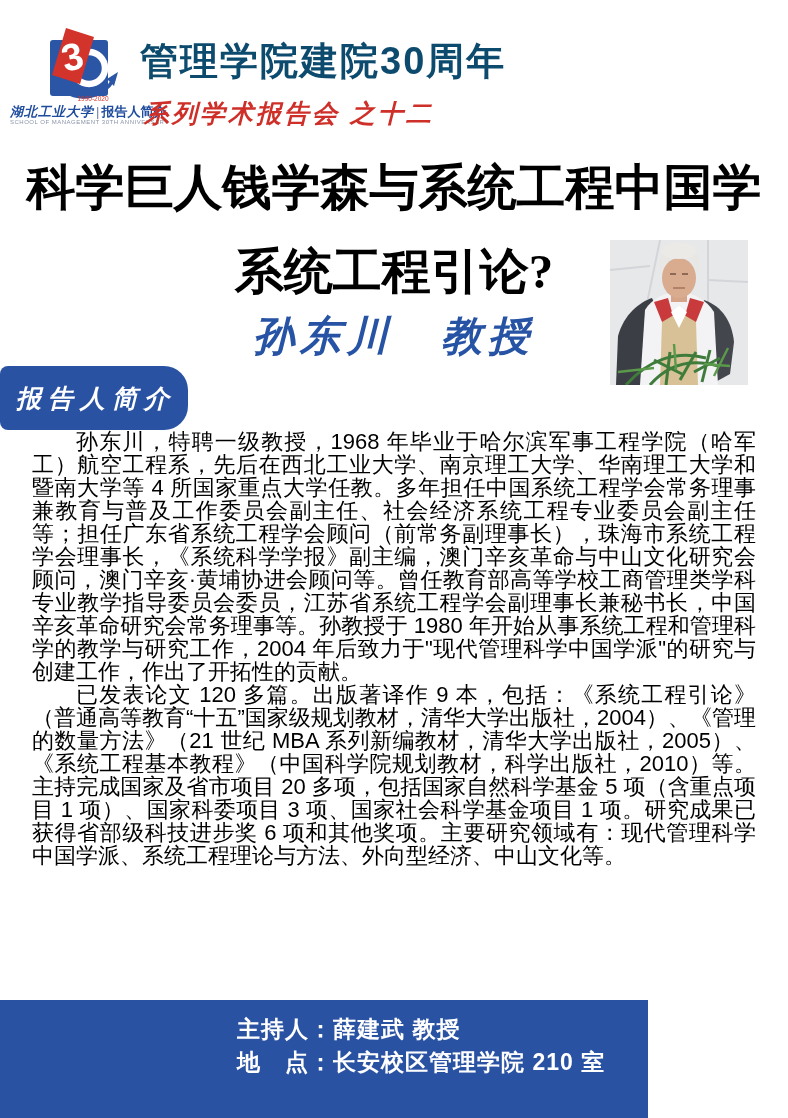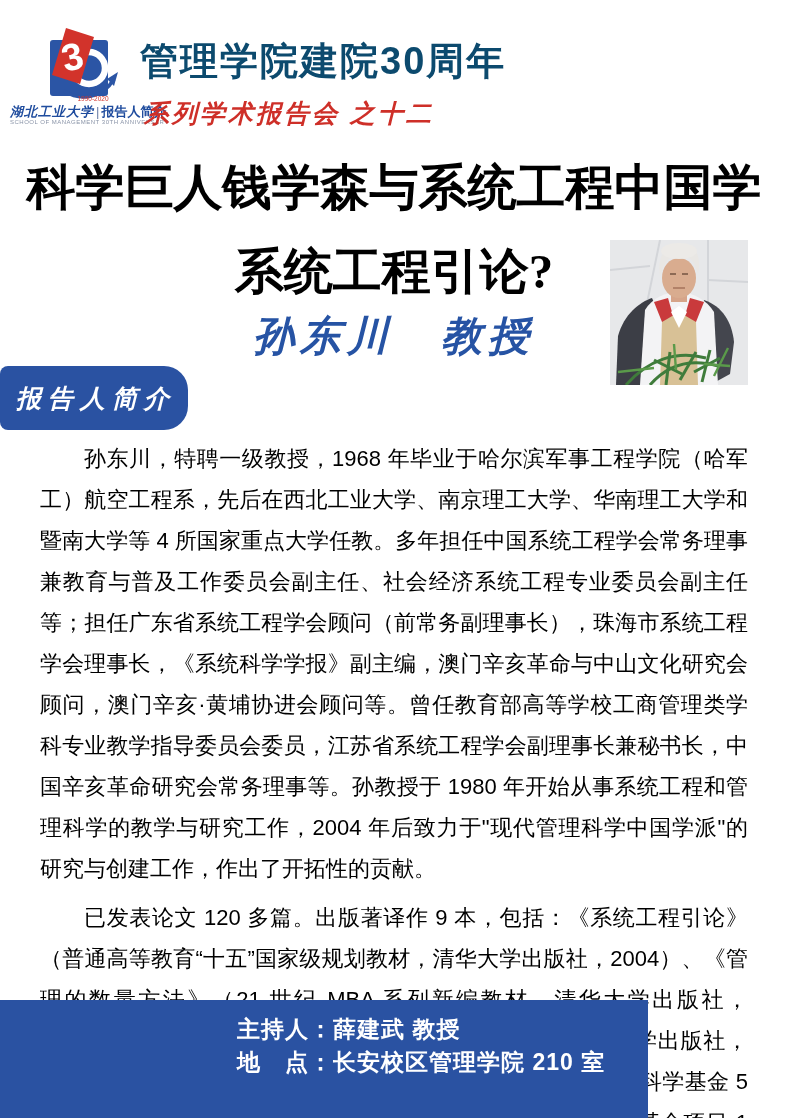--- a/index.html
+++ b/index.html
@@ -47,21 +47,21 @@
   .badge{
     position:absolute;left:0;top:366px;width:188px;height:64px;
     background:#2A52A2;border-radius:8px 24px 24px 8px;
     color:#ffffff;display:flex;align-items:center;justify-content:center;
     font-size:25px;font-weight:700;font-style:italic;letter-spacing:7px;
     padding-left:4px;box-sizing:border-box;
   }
   
   .bio{position:absolute;left:32px;top:430px;width:724px;color:#000;}
   .bio p{
-    margin:8px;font-size:22px;line-height:41px;text-align:justify;
+    margin:0;font-size:22px;line-height:23px;text-align:justify;
     text-indent:2em;font-weight:500;
   }
   
   .footer{
     position:absolute;left:0;top:1000px;width:648px;height:118px;background:#2A52A2;
   }
   .footer-inner{
     position:absolute;left:237px;top:13px;color:#ffffff;
     font-size:23px;font-weight:700;line-height:33px;letter-spacing:1px;white-space:nowrap;
   }

